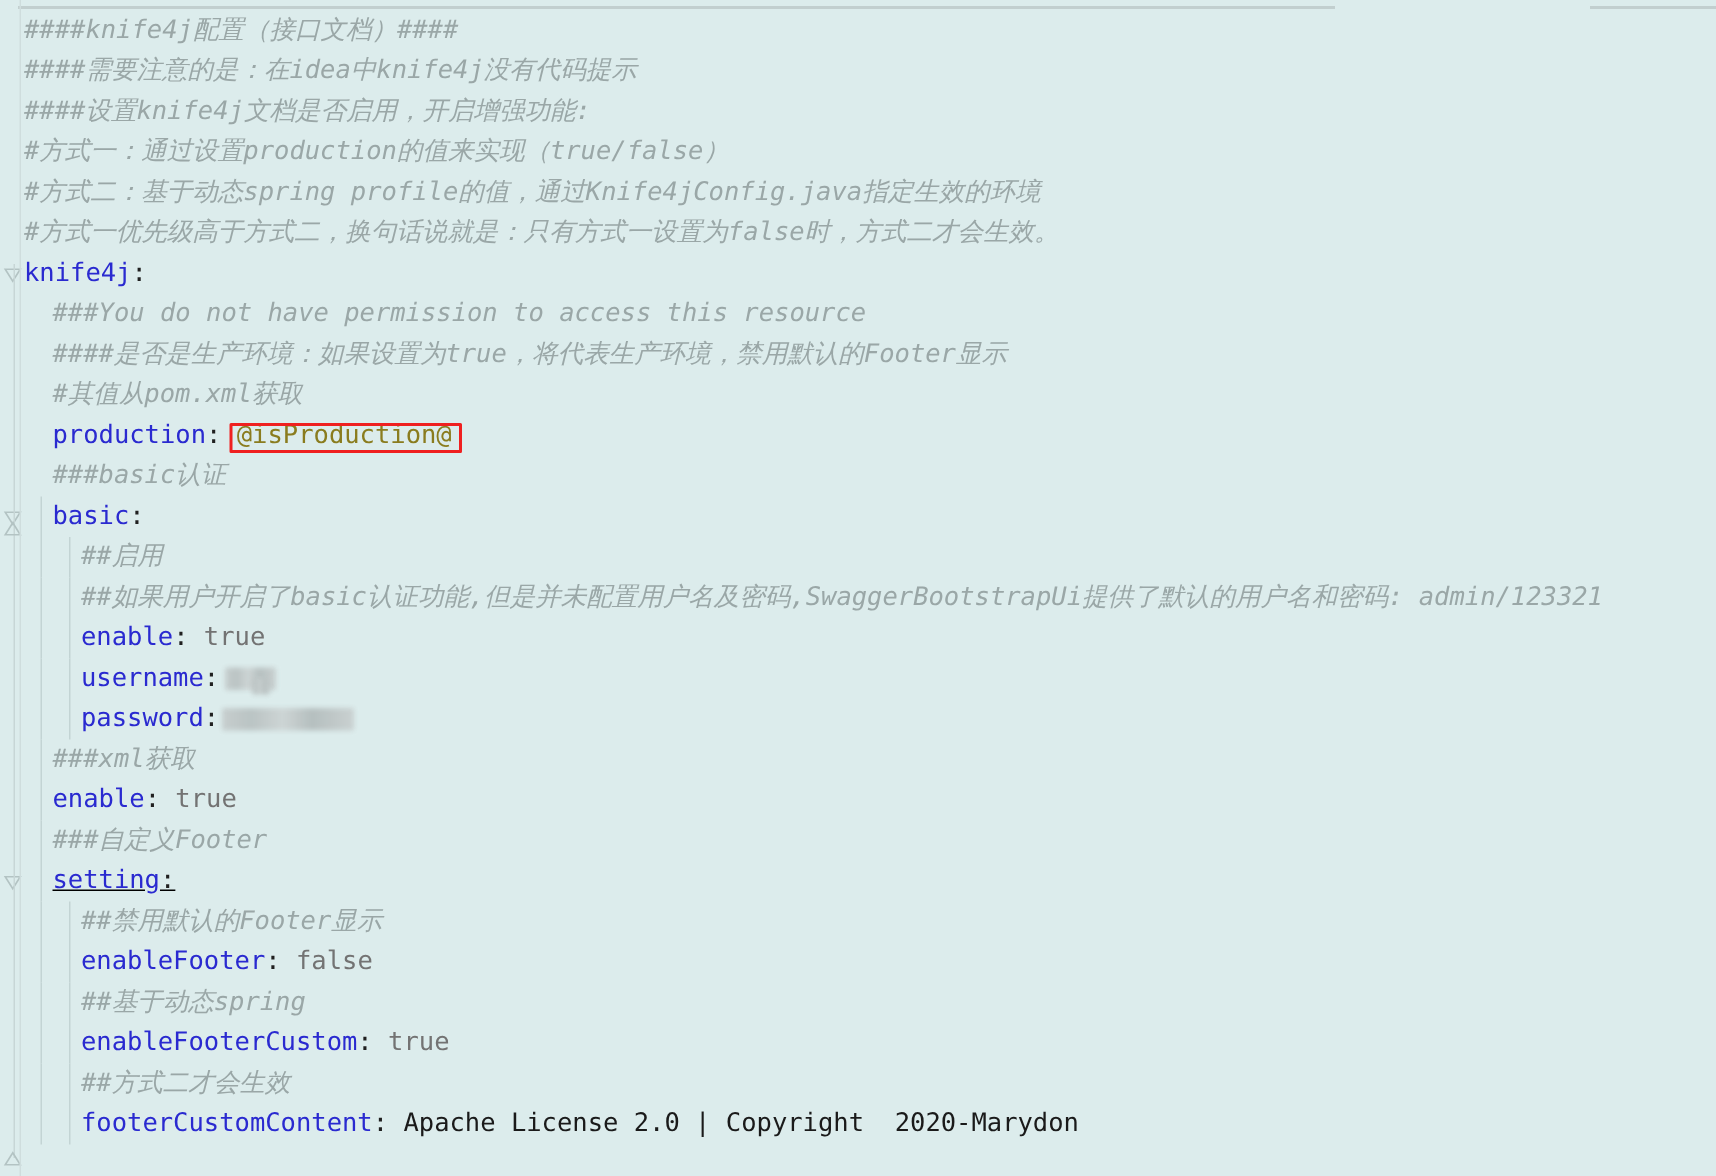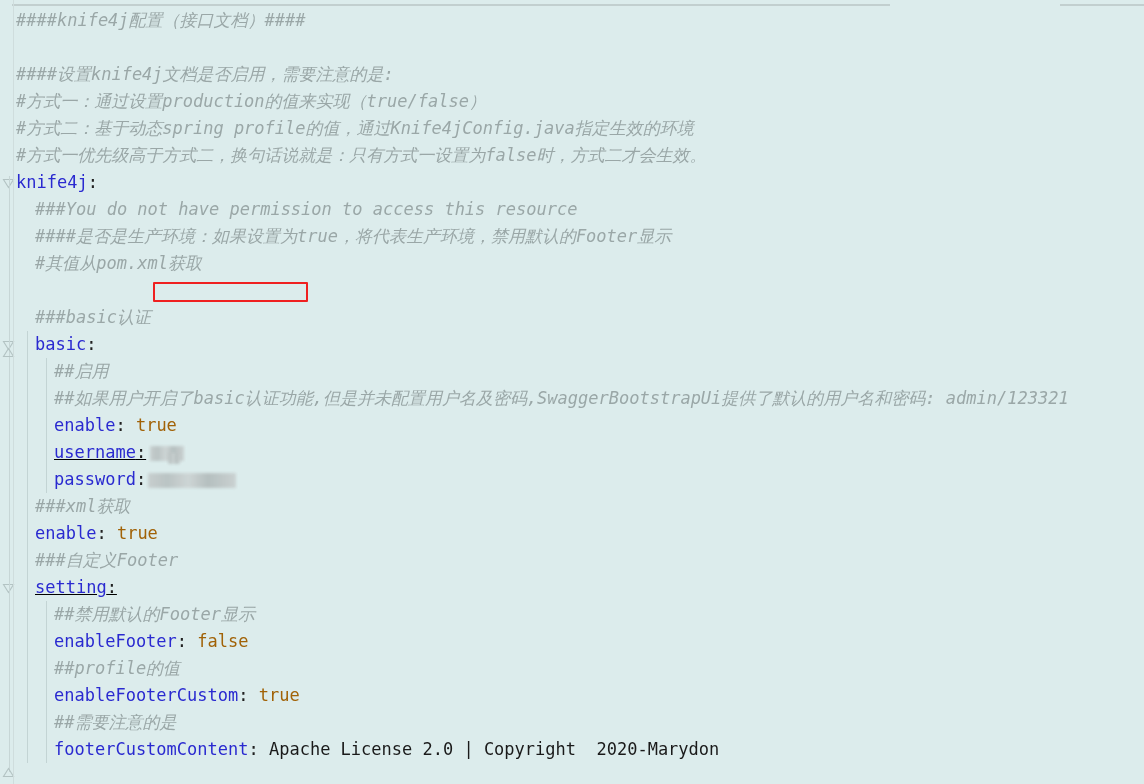--- a/index.html
+++ b/index.html
@@ -93,21 +93,21 @@
     top: 0;
     bottom: 0;
   }
   .guide.g1 { left: 13px; }
   .guide.g2 { left: 32px; }
 
   
   .cmt   { color: #9aa7a7; font-style: italic; }
   .key   { color: #2a2ad0; }
   .punct { color: #202020; }
-  .bool  { color: #a16207; }
+  .bool  { color: #737373; }
   .attr  { color: #8a7c1e; }
   .txt   { color: #1a1a1a; }
 
   
   .redacted {
     display: inline-block;
     vertical-align: middle;
     height: 15px;
     border-radius: 1px;
     background: linear-gradient(90deg,
@@ -165,41 +165,43 @@
       <span class="fold-marker" style="top: 766px;">
         <svg width="13" height="13" viewBox="0 0 13 13">
           <path d="M6.5 2.5 L11.5 10.5 H1.5 Z" fill="none" stroke="#b3c3c3" stroke-width="1.1"></path>
         </svg>
       </span>
     </div>
   <div id="gutter-edge"></div>
 
   <div id="code">
       <div class="line" style="position: absolute; left: 0px; top: 7px; right: 0px;"><span style="padding-left: 0px;"><span class="cmt">####knife4j配置（接口文档）####</span></span></div>
-      <div class="line" style="position: absolute; left: 0px; top: 61px; right: 0px;"><span style="padding-left: 0px;"><span class="cmt">####设置knife4j文档是否启用，需要注意的是:</span></span></div>
+      <div class="line" style="position: absolute; left: 0px; top: 34px; right: 0px;"><span style="padding-left: 0px;"><span class="cmt">####需要注意的是：在idea中knife4j没有代码提示</span></span></div>
+      <div class="line" style="position: absolute; left: 0px; top: 61px; right: 0px;"><span style="padding-left: 0px;"><span class="cmt">####设置knife4j文档是否启用，开启增强功能:</span></span></div>
       <div class="line" style="position: absolute; left: 0px; top: 88px; right: 0px;"><span style="padding-left: 0px;"><span class="cmt">#方式一：通过设置production的值来实现（true/false）</span></span></div>
       <div class="line" style="position: absolute; left: 0px; top: 115px; right: 0px;"><span style="padding-left: 0px;"><span class="cmt">#方式二：基于动态spring profile的值，通过Knife4jConfig.java指定生效的环境</span></span></div>
       <div class="line" style="position: absolute; left: 0px; top: 142px; right: 0px;"><span style="padding-left: 0px;"><span class="cmt">#方式一优先级高于方式二，换句话说就是：只有方式一设置为false时，方式二才会生效。</span></span></div>
       <div class="line" style="position: absolute; left: 0px; top: 169px; right: 0px;"><span style="padding-left: 0px;"><span class="key">knife4j</span><span class="punct">:</span></span></div>
       <div class="line" style="position: absolute; left: 0px; top: 196px; right: 0px;"><span style="padding-left: 19px;"><span class="cmt">###You do not have permission to access this resource</span></span></div>
       <div class="line" style="position: absolute; left: 0px; top: 223px; right: 0px;"><span style="padding-left: 19px;"><span class="cmt">####是否是生产环境：如果设置为true，将代表生产环境，禁用默认的Footer显示</span></span></div>
       <div class="line" style="position: absolute; left: 0px; top: 250px; right: 0px;"><span style="padding-left: 19px;"><span class="cmt">#其值从pom.xml获取</span></span></div>
+      <div class="line" style="position: absolute; left: 0px; top: 277px; right: 0px;"><span style="padding-left: 19px;"><span class="key">production</span><span class="punct">: </span><span class="attr">@isProduction@</span></span></div>
       <div class="line" style="position: absolute; left: 0px; top: 304px; right: 0px;"><span style="padding-left: 19px;"><span class="cmt">###basic认证</span></span></div>
       <div class="line" style="position: absolute; left: 0px; top: 358px; right: 0px;"><span class="guide g1"></span><span class="guide g2"></span><span style="padding-left: 38px;"><span class="cmt">##启用</span></span></div>
       <div class="line" style="position: absolute; left: 0px; top: 331px; right: 0px;"><span class="guide g1"></span><span style="padding-left: 19px;"><span class="key">basic</span><span class="punct">:</span></span></div>
       <div class="line" style="position: absolute; left: 0px; top: 385px; right: 0px;"><span class="guide g1"></span><span class="guide g2"></span><span style="padding-left: 38px;"><span class="cmt">##如果用户开启了basic认证功能,但是并未配置用户名及密码,SwaggerBootstrapUi提供了默认的用户名和密码: admin/123321</span></span></div>
       <div class="line" style="position: absolute; left: 0px; top: 412px; right: 0px;"><span class="guide g1"></span><span class="guide g2"></span><span style="padding-left: 38px;"><span class="key">enable</span><span class="punct">: </span><span class="bool">true</span></span></div>
-      <div class="line" style="position: absolute; left: 0px; top: 439px; right: 0px; text-decoration: underline;"><span class="guide g1"></span><span class="guide g2"></span><span style="padding-left: 38px;"><span class="key">username</span><span class="punct">:</span><span class="redacted user"></span><span class="redacted user2"></span></span></div>
+      <div class="line" style="position: absolute; left: 0px; top: 439px; right: 0px;"><span class="guide g1"></span><span class="guide g2"></span><span style="padding-left: 38px;"><span class="key">username</span><span class="punct">:</span><span class="redacted user"></span><span class="redacted user2"></span></span></div>
       <div class="line" style="position: absolute; left: 0px; top: 466px; right: 0px;"><span class="guide g1"></span><span class="guide g2"></span><span style="padding-left: 38px;"><span class="key">password</span><span class="punct">:</span><span class="redacted pass"></span></span></div>
       <div class="line" style="position: absolute; left: 0px; top: 493px; right: 0px;"><span class="guide g1"></span><span style="padding-left: 19px;"><span class="cmt">###xml获取</span></span></div>
       <div class="line" style="position: absolute; left: 0px; top: 520px; right: 0px;"><span class="guide g1"></span><span style="padding-left: 19px;"><span class="key">enable</span><span class="punct">: </span><span class="bool">true</span></span></div>
       <div class="line" style="position: absolute; left: 0px; top: 547px; right: 0px;"><span class="guide g1"></span><span style="padding-left: 19px;"><span class="cmt">###自定义Footer</span></span></div>
       <div class="line" style="position: absolute; left: 0px; top: 574px; right: 0px; text-decoration: underline;"><span class="guide g1"></span><span style="padding-left: 19px;"><span class="key">setting</span><span class="punct">:</span></span></div>
       <div class="line" style="position: absolute; left: 0px; top: 601px; right: 0px;"><span class="guide g1"></span><span class="guide g2"></span><span style="padding-left: 38px;"><span class="cmt">##禁用默认的Footer显示</span></span></div>
       <div class="line" style="position: absolute; left: 0px; top: 628px; right: 0px;"><span class="guide g1"></span><span class="guide g2"></span><span style="padding-left: 38px;"><span class="key">enableFooter</span><span class="punct">: </span><span class="bool">false</span></span></div>
-      <div class="line" style="position: absolute; left: 0px; top: 655px; right: 0px;"><span class="guide g1"></span><span class="guide g2"></span><span style="padding-left: 38px;"><span class="cmt">##profile的值</span></span></div>
+      <div class="line" style="position: absolute; left: 0px; top: 655px; right: 0px;"><span class="guide g1"></span><span class="guide g2"></span><span style="padding-left: 38px;"><span class="cmt">##基于动态spring</span></span></div>
       <div class="line" style="position: absolute; left: 0px; top: 682px; right: 0px;"><span class="guide g1"></span><span class="guide g2"></span><span style="padding-left: 38px;"><span class="key">enableFooterCustom</span><span class="punct">: </span><span class="bool">true</span></span></div>
-      <div class="line" style="position: absolute; left: 0px; top: 709px; right: 0px;"><span class="guide g1"></span><span class="guide g2"></span><span style="padding-left: 38px;"><span class="cmt">##需要注意的是</span></span></div>
+      <div class="line" style="position: absolute; left: 0px; top: 709px; right: 0px;"><span class="guide g1"></span><span class="guide g2"></span><span style="padding-left: 38px;"><span class="cmt">##方式二才会生效</span></span></div>
       <div class="line" style="position: absolute; left: 0px; top: 736px; right: 0px;"><span class="guide g1"></span><span class="guide g2"></span><span style="padding-left: 38px;"><span class="key">footerCustomContent</span><span class="punct">: </span><span class="txt">Apache License 2.0 | Copyright  2020-Marydon</span></span></div>
     </div>
 
 <div class="annot-box" style="left: 152.844px; top: 282px; width: 151.297px; height: 16px; border-color: rgb(239, 32, 32);"></div>
   </div>
 
 </body></html>

